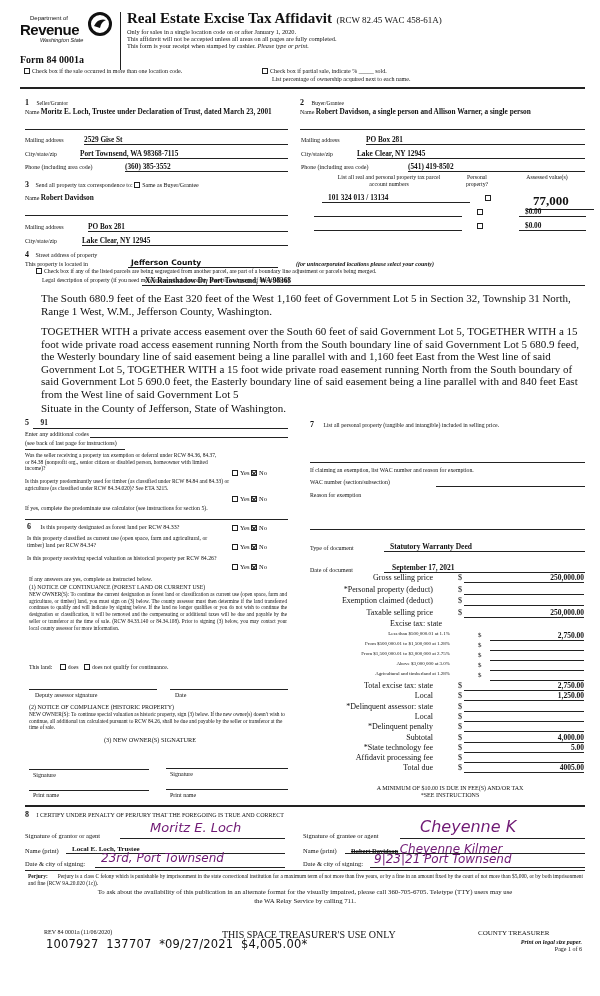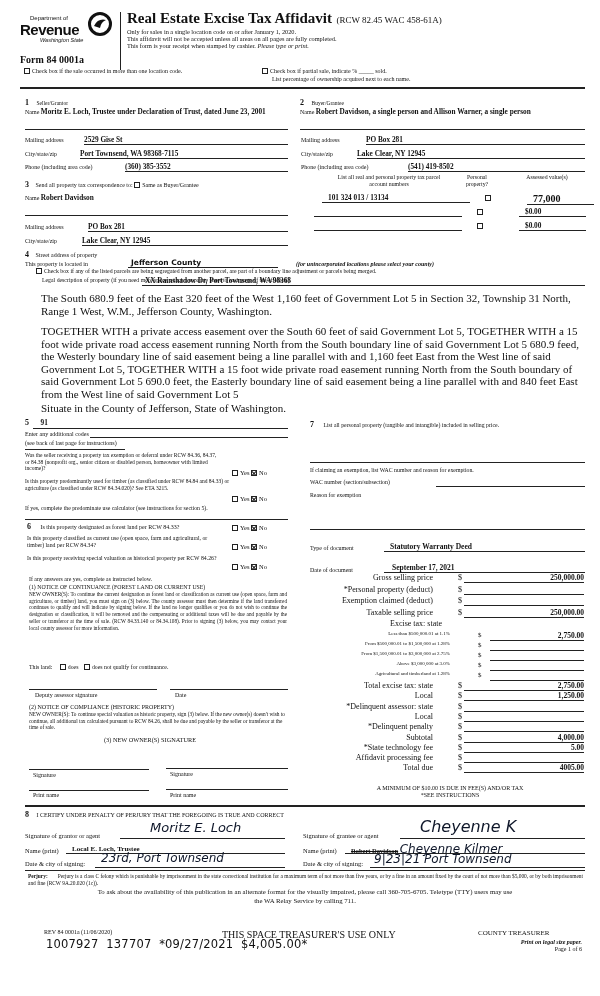--- a/index.html
+++ b/index.html
@@ -12,21 +12,21 @@
   .hr { position: absolute; height: 1px; background: #222; }
   .hr2 { position: absolute; height: 2px; background: #222; }
   .cb { display: inline-block; width: 6px; height: 6px; border: 1px solid #222; vertical-align: -1px; position: relative; margin-right: 2px; }
   .cb.x::before, .cb.x::after { content: ""; position: absolute; left: -1px; top: 2px; width: 6px; height: 1px; background: #222; }
   .cb.x::before { transform: rotate(45deg); }
   .cb.x::after { transform: rotate(-45deg); }
   .lbl { font-size: 6px; }
   .val { font-size: 8px; font-weight: bold; }
   .legal { font-size: 11px; line-height: 12.5px; position: absolute; left: 41px; width: 545px; }
   .yn { position: absolute; left: 232px; font-size: 6.5px; }
-  .sig { font-family: "DejaVu Sans", sans-serif; font-style: italic; font-size: 13px; color: #0f172a; }
+  .sig { font-family: "DejaVu Sans", sans-serif; font-style: italic; font-size: 13px; color: #701a75; }
   .tax-row { position: absolute; left: 300px; width: 300px; height: 11px; font-size: 8px; }
   .tax-row .tl { position: absolute; right: 167px; text-align: right; white-space: nowrap; }
   .tax-row .dollar { position: absolute; left: 158px; }
   .tax-row .line { position: absolute; left: 164px; width: 120px; border-bottom: 1px solid #222; height: 10px; text-align: right; font-weight: bold; font-size: 7.5px; }
   .tax-row.small { font-size: 5px; }
   .tax-row.small .tl { right: 150px; }
   .tax-row.small .dollar { left: 178px; font-size: 7px; }
   .tax-row.small .line { left: 190px; width: 94px; }
 </style>
 </head>
@@ -60,21 +60,21 @@
   <span class="cb"></span><span>Check box if partial sale, indicate % _____ sold.</span>
 </div>
 <div class="abs" style="left:272px;top:76px;font-size:6px;">List percentage of ownership acquired next to each name.</div>
 
 <div class="hr2" style="left:20px;top:87px;width:565px;"></div>
 
 <div class="abs" style="left:25px;top:98px;width:265px;">
   <div><span class="b" style="font-size:8px;">1</span>
   <span style="font-size:5.5px;margin-left:6px;">Seller/Grantor</span></div>
   <div style="line-height:9px;"><span style="font-size:6px;">Name</span>
-  <span class="val" style="font-size:7.3px;">Moritz E. Loch, Trustee under Declaration of Trust, dated June 23, 2001</span></div>
+  <span class="val" style="font-size:7.3px;">Moritz E. Loch, Trustee under Declaration of Trust, dated March 23, 2001</span></div>
 </div>
 <div class="hr" style="left:25px;top:129px;width:263px;"></div>
 <div class="abs lbl" style="left:25px;top:137px;">Mailing address</div>
 <div class="abs val ul" style="left:84px;top:135px;width:204px;font-size:7.3px;">2529 Gise St</div>
 <div class="abs lbl" style="left:25px;top:151px;">City/state/zip</div>
 <div class="abs val ul" style="left:80px;top:149px;width:208px;font-size:7.3px;">Port Townsend, WA 98368-7115</div>
 <div class="abs lbl" style="left:25px;top:164px;">Phone (including area code)</div>
 <div class="abs val ul" style="left:125px;top:162px;width:163px;font-size:7.3px;">(360) 385-3552</div>
 
 <div class="abs" style="left:25px;top:180px;font-size:6px;">
@@ -106,21 +106,21 @@
 <div class="abs lbl" style="left:301px;top:164px;">Phone (including area code)</div>
 <div class="abs val ul" style="left:408px;top:162px;width:177px;font-size:7.3px;">(541) 419-8502</div>
 
 <div class="abs" style="left:330px;top:174px;width:118px;text-align:center;font-size:5.8px;line-height:7px;">List all real and personal property tax parcel account numbers</div>
 <div class="abs" style="left:462px;top:174px;width:30px;text-align:center;font-size:5.8px;line-height:7px;">Personal property?</div>
 <div class="abs" style="left:522px;top:174px;width:50px;text-align:center;font-size:5.8px;line-height:7px;">Assessed value(s)</div>
 
 <div class="abs" style="left:314px;top:193px;width:272px;height:12px;margin-left:8px;">
   <div class="abs val ul" style="left:0;top:0;width:148px;font-size:7.3px;padding-left:6px;">101 324 013 / 13134</div>
   <span class="abs cb" style="left:163px;top:2px;"></span>
-  <div class="abs val ul" style="left:205px;top:0;width:67px;font-size:10px;padding-left:6px;">77,000</div>
+  <div class="abs val ul" style="left:205px;top:0;width:67px;font-size:13px;padding-left:6px;">77,000</div>
 </div>
 <div class="abs" style="left:314px;top:207px;width:272px;height:12px;">
   <div class="abs val ul" style="left:0;top:0;width:148px;height:10px;"></div>
   <span class="abs cb" style="left:163px;top:2px;"></span>
   <div class="abs val ul" style="left:205px;top:0;width:67px;font-size:7.3px;padding-left:6px;">$0.00</div>
 </div>
 <div class="abs" style="left:314px;top:221px;width:272px;height:12px;">
   <div class="abs val ul" style="left:0;top:0;width:148px;height:10px;"></div>
   <span class="abs cb" style="left:163px;top:2px;"></span>
   <div class="abs val ul" style="left:205px;top:0;width:67px;font-size:7.3px;padding-left:6px;">$0.00</div>

